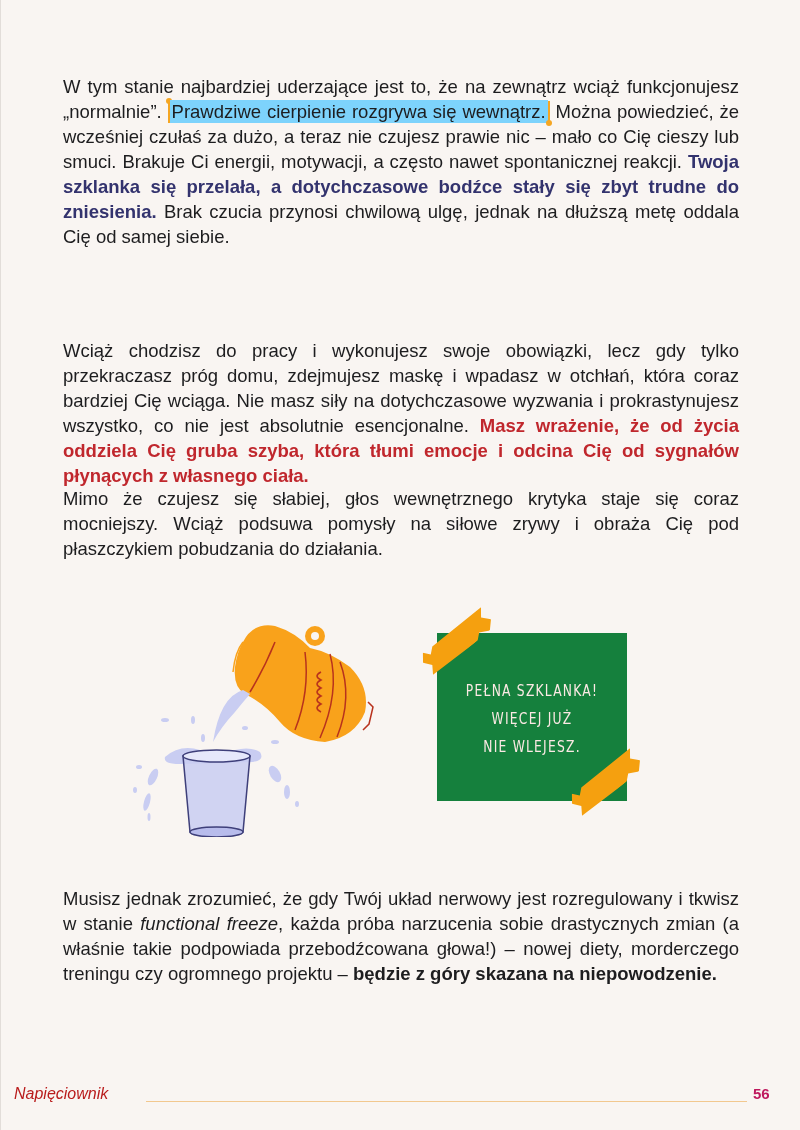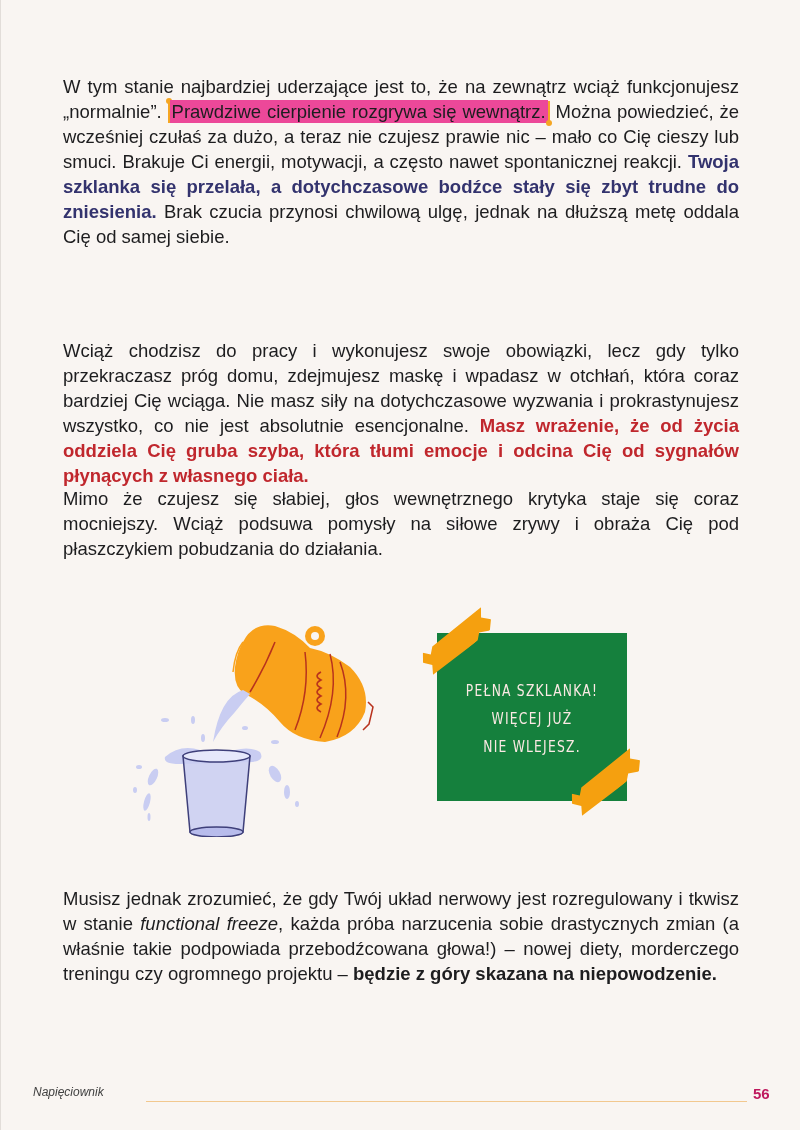--- a/index.html
+++ b/index.html
@@ -23,21 +23,21 @@
     text-align: justify;
     hyphens: manual;
     margin: 0;
   }
   .p1 { top: 74px; }
   .p2 { top: 310px; margin-top: 28px; }
   .p3 { top: 486px; }
   .p4 { top: 886px; }
 
   .hl {
-    background: #ec4899;
+    background: #7dd3fc;
     padding: 1px 2px;
     position: relative;
   }
   .hl-handle-start, .hl-handle-end {
     display: inline-block; width: 2px; height: 22px; background: #f5a623;
     vertical-align: -5px; position: relative;
   }
   .hl-handle-start::before {
     content: ""; position: absolute; left: -2px; top: -3px; width: 6px; height: 6px;
     border-radius: 50%; background: #f5a623;
@@ -70,22 +70,22 @@
     transform: scaleX(0.82);
   }
   .tape {
     position: absolute; width: 80px; height: 26px; background: #f5a00f;
     clip-path: polygon(0 30%, 8% 0, 14% 25%, 22% 5%, 100% 10%, 92% 40%, 100% 70%, 90% 100%, 78% 80%, 70% 100%, 0 90%, 7% 60%);
   }
   .tape-top { left: 417px; top: 628px; transform: rotate(-40deg); }
   .tape-bottom { left: 566px; top: 769px; transform: rotate(-40deg); }
 
   .footer-title {
-    position: absolute; left: 33px; top: 1085px;
-    font-size: 12px; font-style: italic; color: #404040;
+    position: absolute; left: 14px; top: 1085px;
+    font-size: 16px; font-style: italic; color: #b91c1c;
   }
   .footer-rule {
     position: absolute; left: 146px; top: 1101px; width: 601px; height: 1px; background: #f2c88f;
   }
   .footer-page {
     position: absolute; left: 753px; top: 1085px;
     font-size: 15px; font-weight: bold; color: #be185d;
   }
 </style>
 </head>

